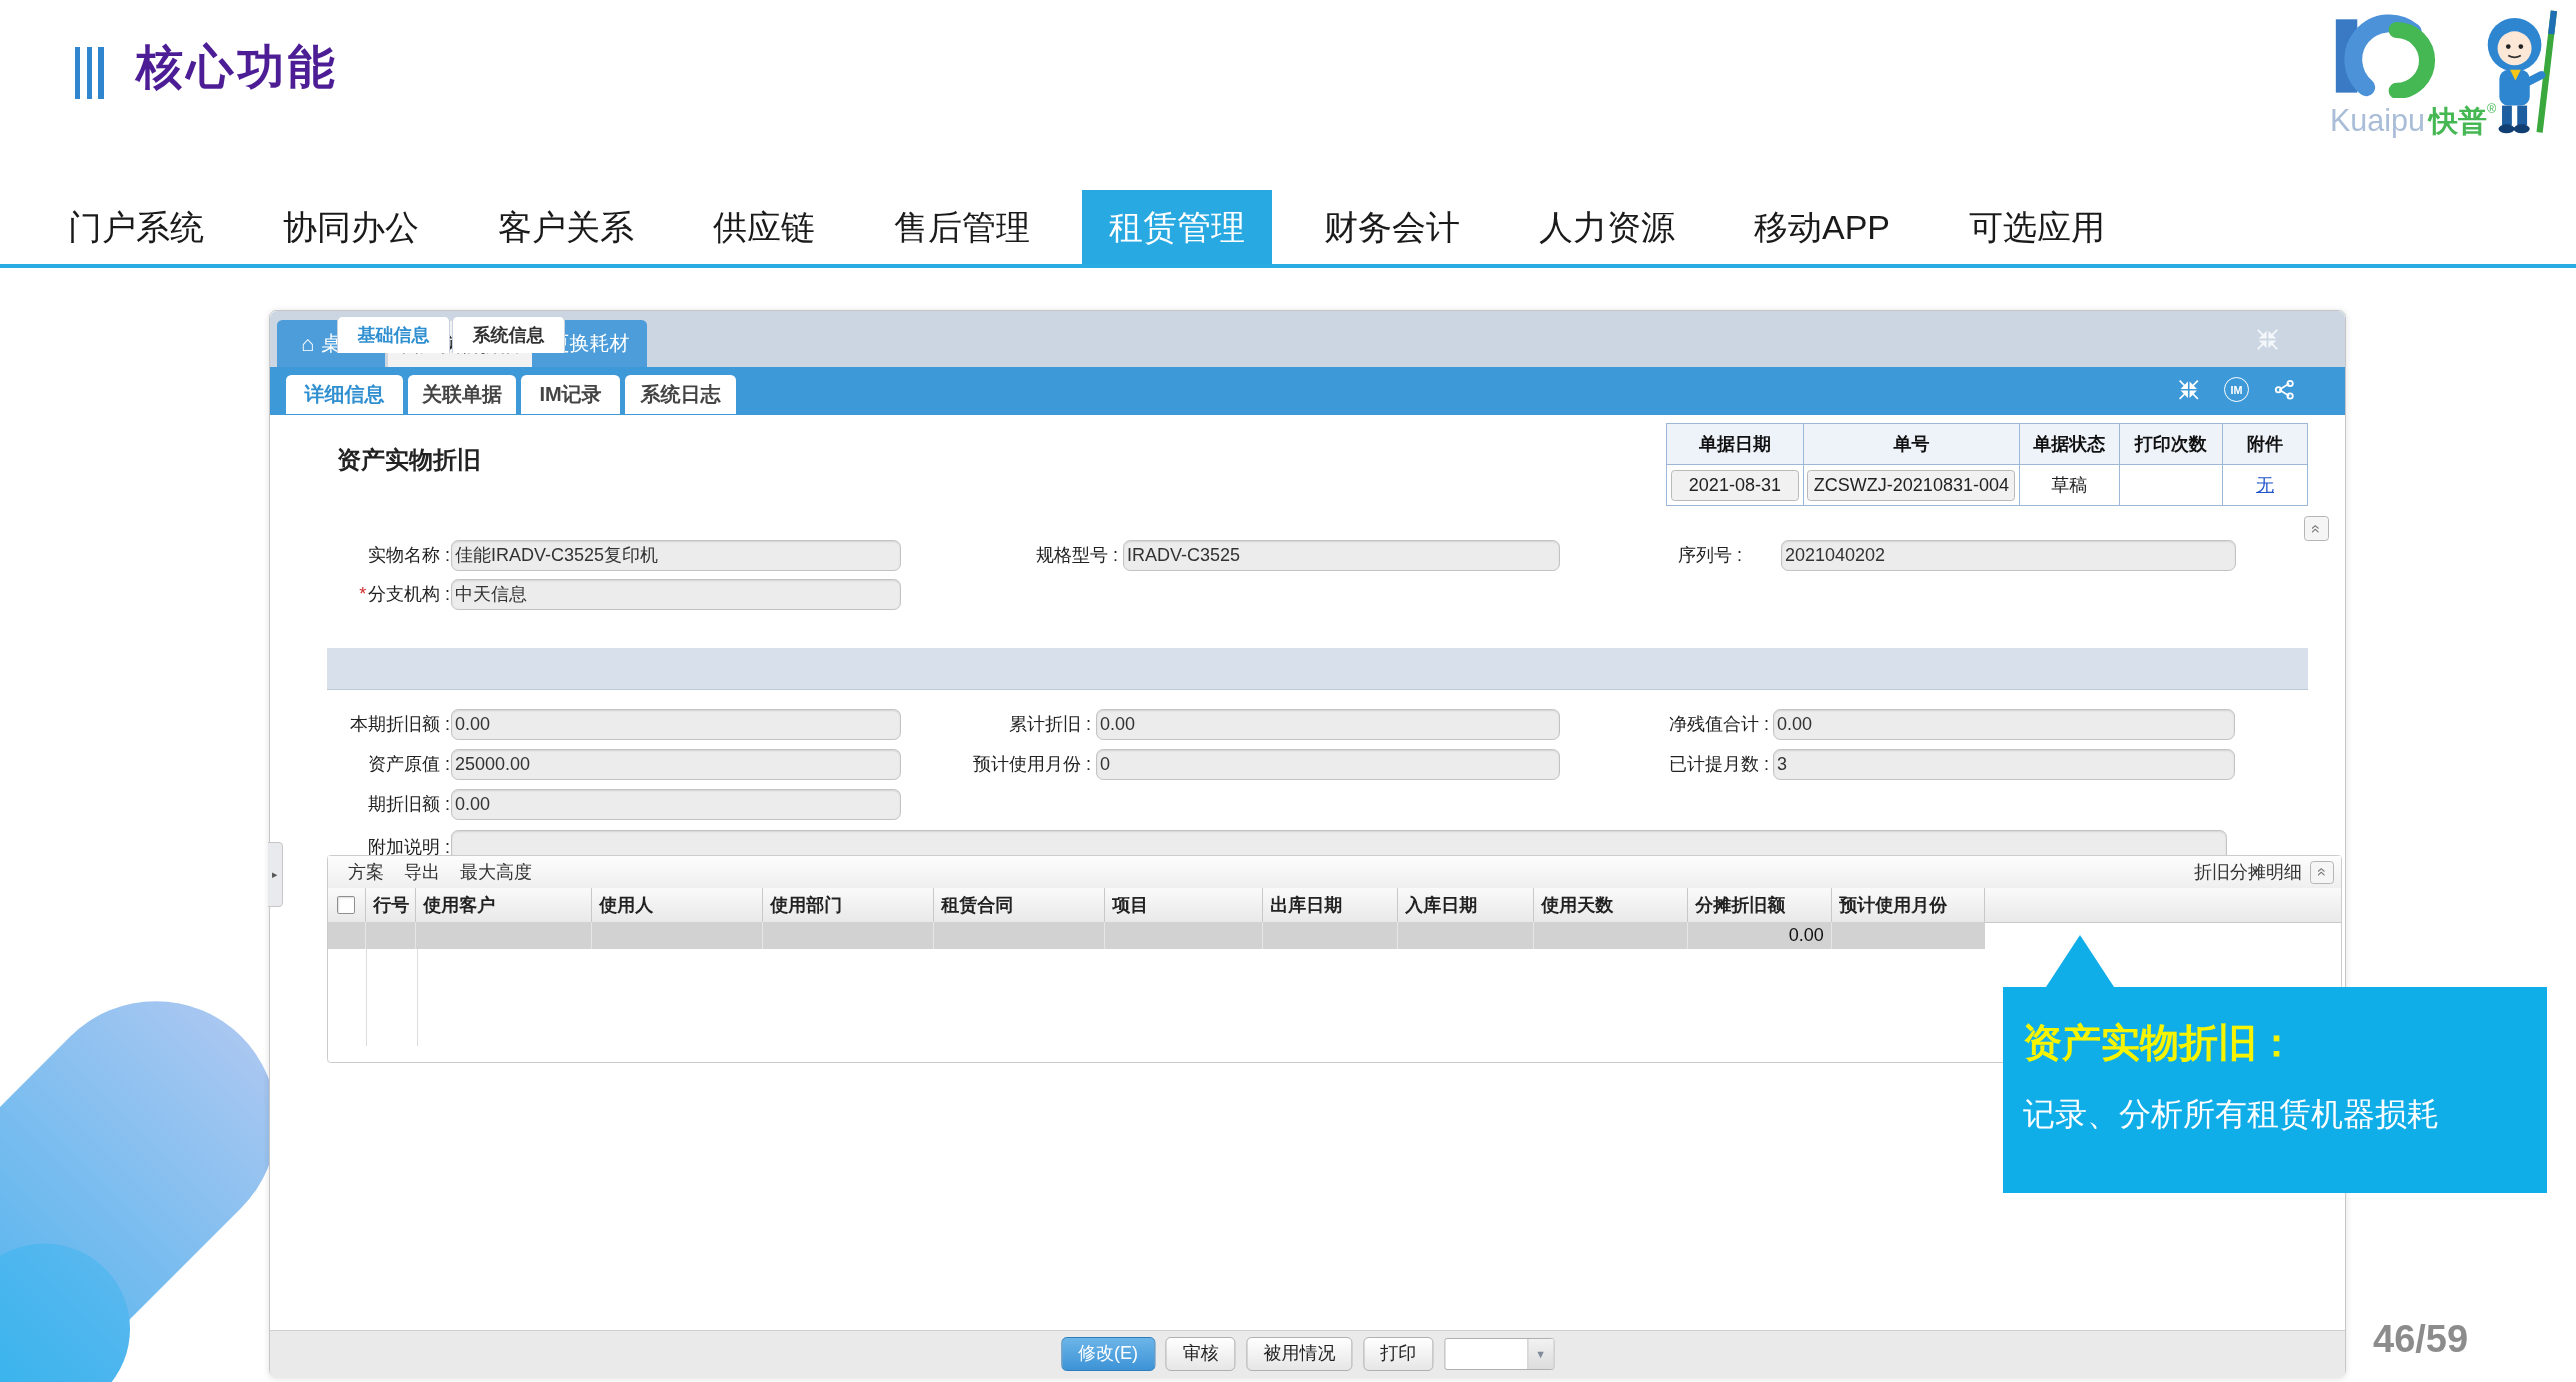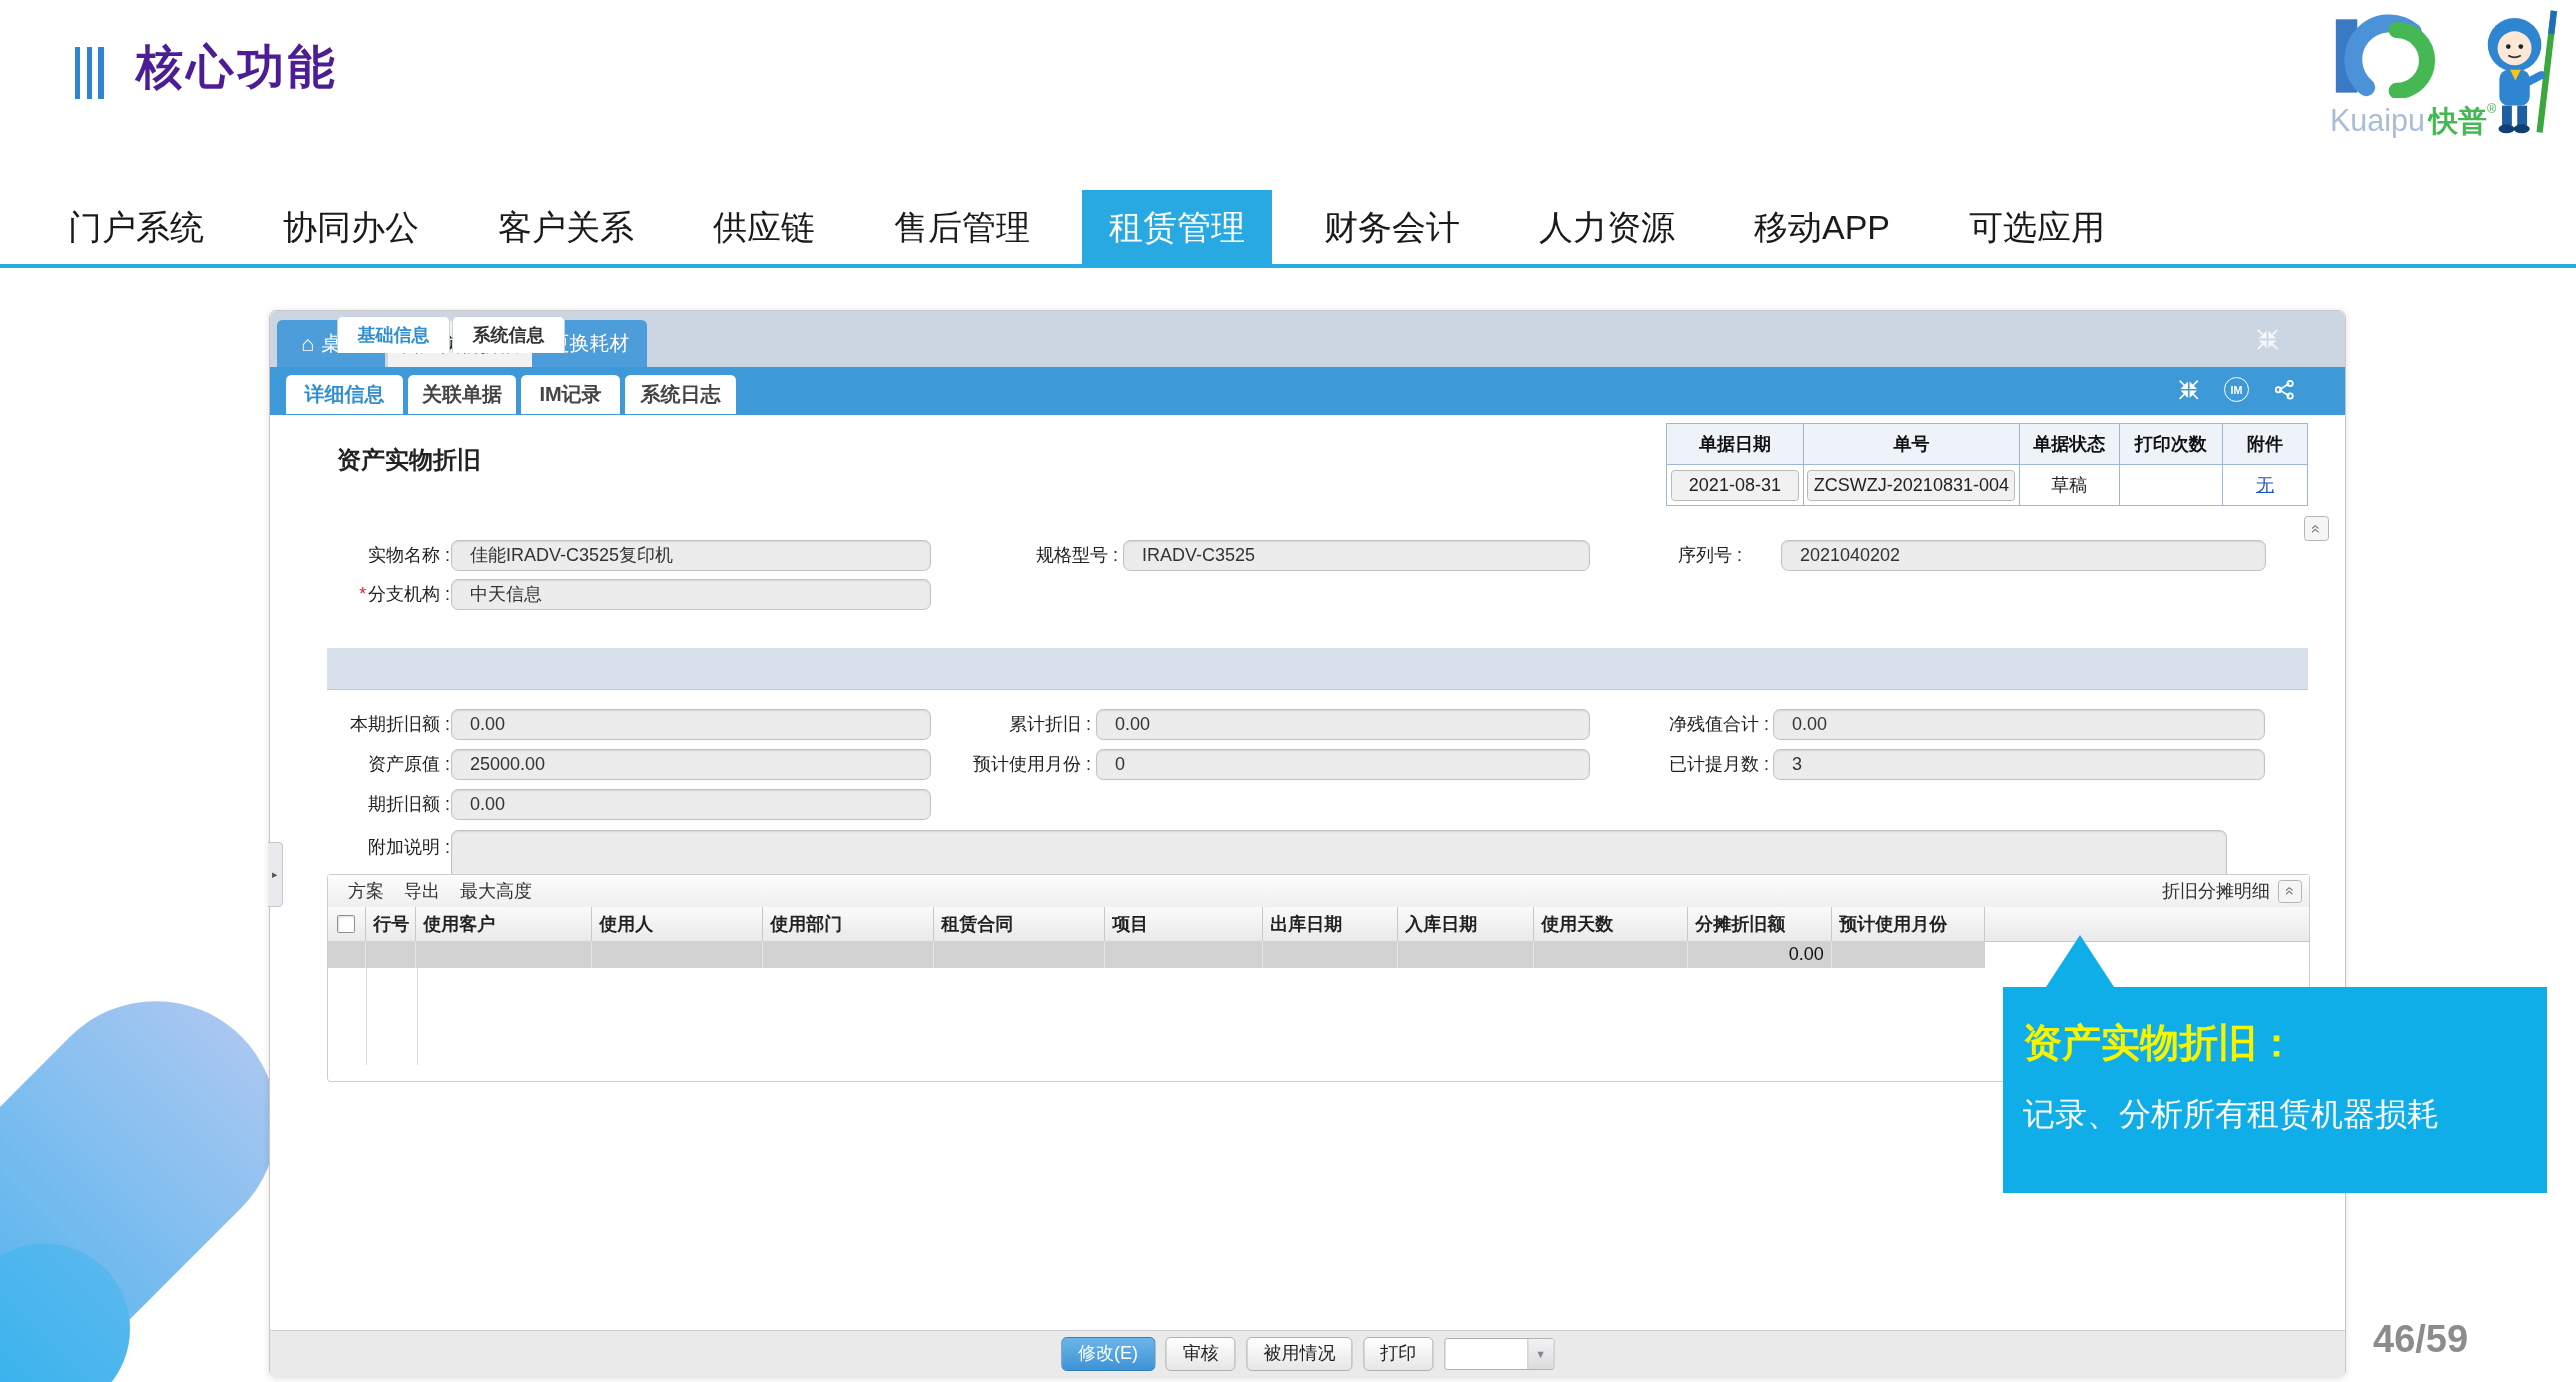--- a/index.html
+++ b/index.html
@@ -62,34 +62,34 @@
     height:29px;line-height:29px;padding:0 5.4px;white-space:nowrap;}
   .link-blue{color:#1f56cc;text-decoration:underline;cursor:pointer;}
   .sq-btn{position:absolute;width:23px;height:23px;background:#f5f5f5;border:0.9px solid #b5b5b5;
     border-radius:3.6px;display:flex;align-items:center;justify-content:center;cursor:pointer;color:#777;}
   .chev-up{display:inline-block;transform:rotate(90deg);font-size:16px;line-height:16px;}
 
   
   .lbl{position:absolute;font-size:18px;color:#222;line-height:30.5px;text-align:right;white-space:nowrap;}
   .req{color:#d02b2b;margin-right:1.8px;}
   .ibox{position:absolute;height:29px;background:#ececec;border:0.9px solid #c2c2c2;border-radius:7.2px;
-    font-size:18px;line-height:29px;padding:0 18px;color:#333;box-shadow:inset 0 0.9px 1.8px rgba(0,0,0,.10);
+    font-size:18px;line-height:29px;padding:0 3px;color:#333;box-shadow:inset 0 0.9px 1.8px rgba(0,0,0,.10);
     white-space:nowrap;overflow:hidden;}
   .tarea{position:absolute;background:#ececec;border:0.9px solid #c2c2c2;border-radius:7.2px;
     box-shadow:inset 0 0.9px 1.8px rgba(0,0,0,.10);}
 
   
   .dtab-bar{left:57px;top:337px;width:1981px;height:41px;background:#d8e0eb;border-bottom:0.9px solid #bcc8d6;}
   .dtab{position:absolute;top:5.4px;height:36px;background:#fff;border:0.9px solid #c9d3df;border-bottom:none;
     border-radius:5.4px 5.4px 0 0;font-size:18px;font-weight:bold;color:#333;
     display:flex;align-items:center;justify-content:center;cursor:pointer;}
   .dtab.active{color:#2f8fd0;}
 
   
-  .grid-panel{left:57px;top:563px;width:1981px;height:206px;border:0.9px solid #cccccc;border-radius:3.6px;background:#fff;}
+  .grid-panel{left:57px;top:544px;width:1981px;height:206px;border:0.9px solid #cccccc;border-radius:3.6px;background:#fff;padding-left:32px;}
   .grid-toolbar{position:absolute;left:0;top:0;width:100%;height:32px;
     background:linear-gradient(#fdfdfd,#efefef);border-bottom:0.9px solid #d5d5d5;
     display:flex;align-items:center;font-size:18px;color:#333;}
   .gt-item{margin-left:20px;cursor:pointer;}
   .gt-right{position:absolute;right:39px;top:0;height:32px;display:flex;align-items:center;font-size:18px;color:#333;}
   .grid-head{position:absolute;left:0;top:32px;width:100%;height:34px;display:flex;
     background:linear-gradient(#fafafa,#e9e9e9);border-bottom:0.9px solid #c8c8c8;}
   .gh-cell{border-right:0.9px solid #c8c8c8;font-size:18px;font-weight:bold;color:#222;
     display:flex;align-items:center;padding-left:7.2px;box-sizing:border-box;flex:0 0 auto;}
   .grid-sum{position:absolute;left:0;top:66px;width:100%;height:27px;display:flex;}

